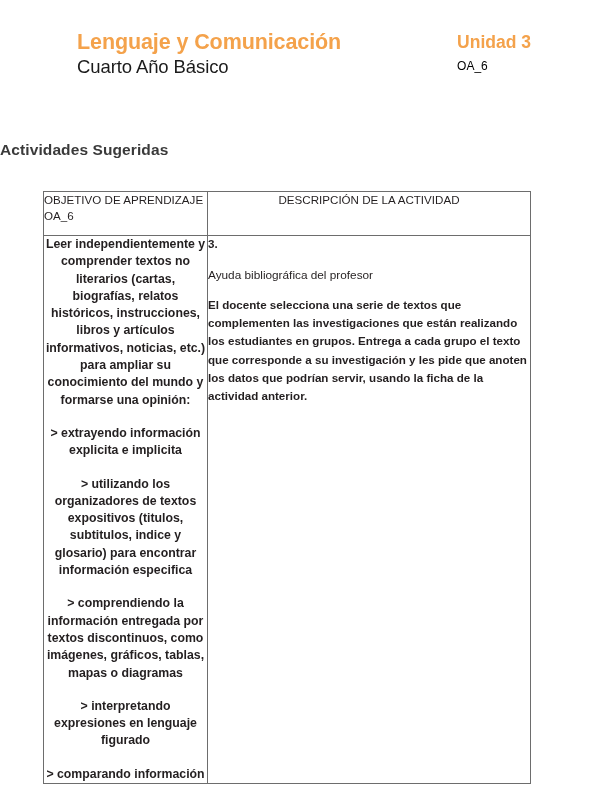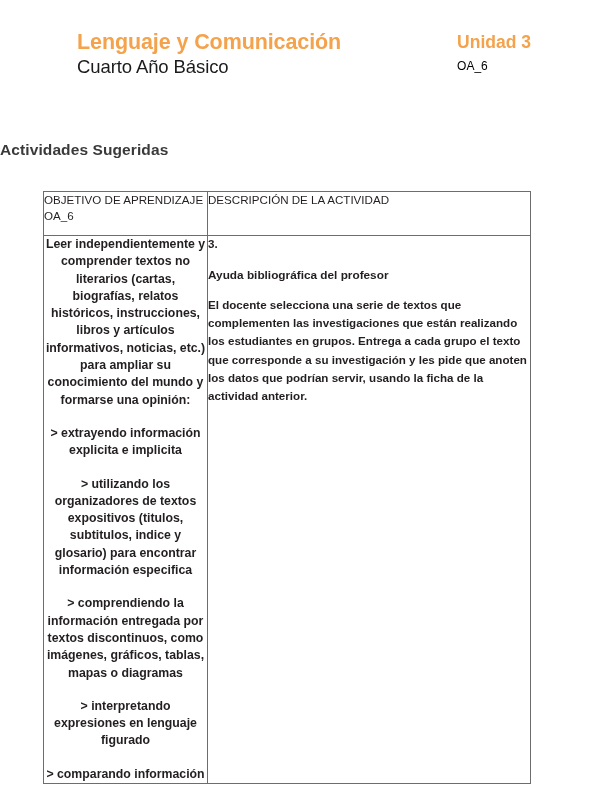--- a/index.html
+++ b/index.html
@@ -114,20 +114,21 @@
   .th-objective {
     font-size: 11.6px;
     line-height: 15.5px;
     color: #231f20;
     text-align: left;
   }
   .th-description {
     font-size: 11.6px;
     line-height: 15.5px;
     color: #231f20;
+    text-align: center;
     padding-top: 5px;
   }
 
   .body-cell-objective {
     padding: 9px 8px 12px 7px;
     box-sizing: border-box;
     height: 530px;
   }
   .body-cell-description {
     padding: 9px 10px 12px 9px;
@@ -146,21 +147,21 @@
 
   .act-number {
     font-size: 11.6px;
     font-weight: bold;
     line-height: 16px;
     color: #231f20;
     margin: 0 0 15px 0;
   }
   .act-subtitle {
     font-size: 11.8px;
-    font-weight: bold;
+    font-weight: normal;
     line-height: 16px;
     color: #231f20;
     margin: 0 0 13px 0;
   }
   .act-paragraph {
     font-size: 11.6px;
     font-weight: bold;
     line-height: 18.2px;
     color: #231f20;
     margin: 0;

